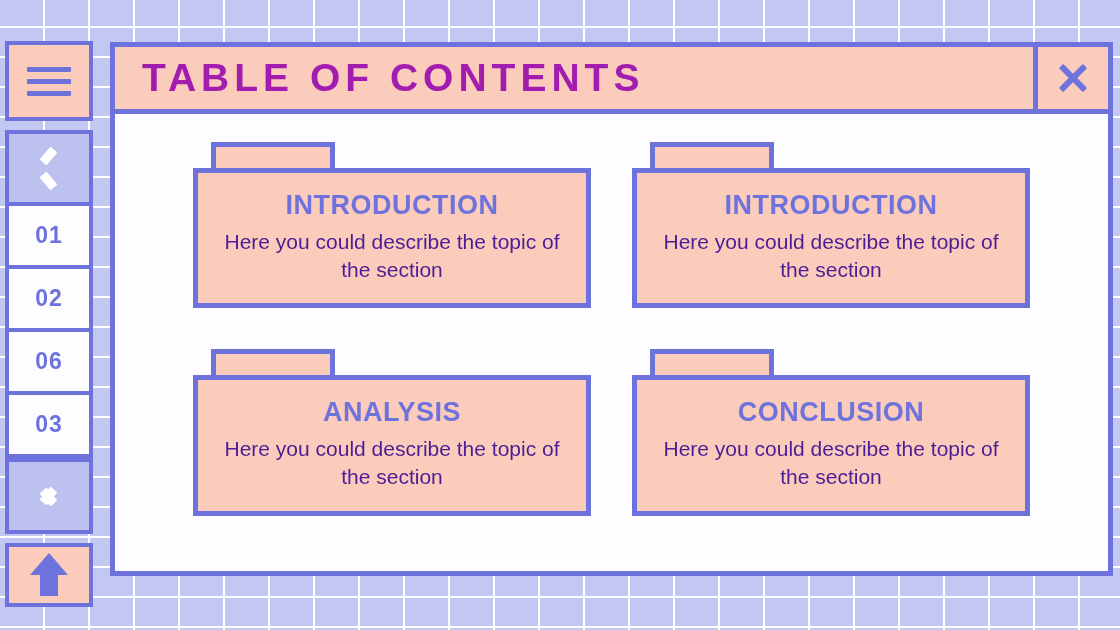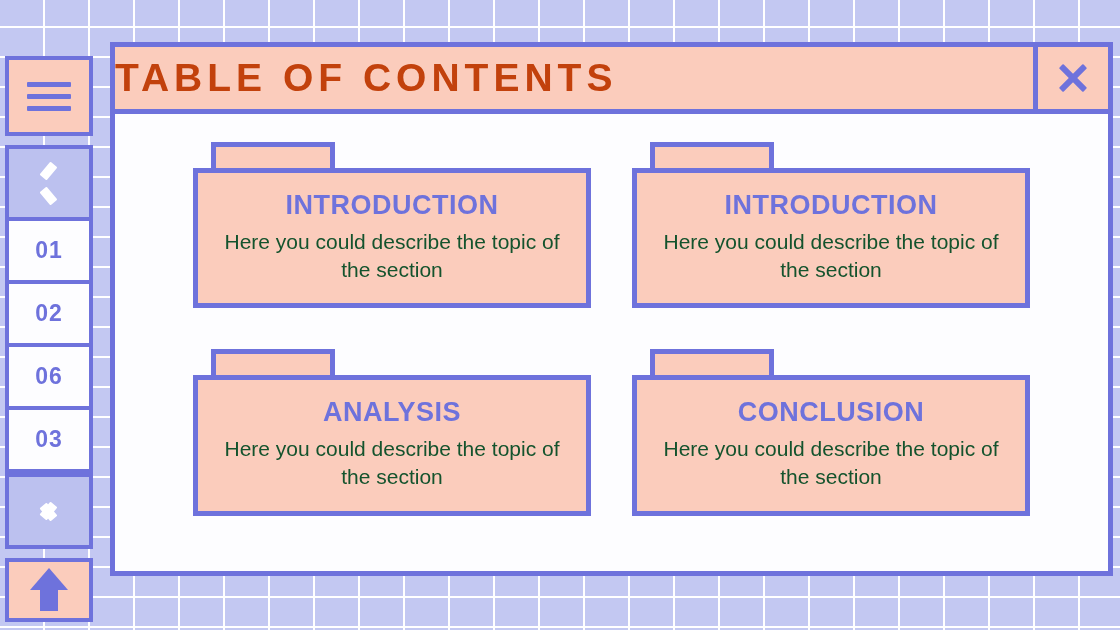--- a/index.html
+++ b/index.html
@@ -19,21 +19,21 @@
       linear-gradient(to right, #ffffff 2px, transparent 2px),
       linear-gradient(to bottom, #ffffff 2px, transparent 2px);
     background-size: 45px 30px;
     background-position: -2px -4px;
   }
 
   
   .sidebar {
     position: absolute;
     left: 5px;
-    top: 56px;
+    top: 41px;
     width: 88px;
   }
   .side-btn {
     box-sizing: border-box;
     width: 88px;
     border: 4px solid #6e72dc;
     display: flex;
     align-items: center;
     justify-content: center;
     position: relative;
@@ -140,21 +140,22 @@
     height: 62px;
     display: flex;
     align-items: stretch;
     border-bottom: 5px solid #6e72dc;
     background: #fbccbc;
   }
   .title {
     flex: 1;
     display: flex;
     align-items: center;
-    color: #c2410c;
+    padding-left: 27px;
+    color: #a21caf;
     font-size: 39px;
     font-weight: bold;
     letter-spacing: 5px;
   }
   .close-btn {
     width: 70px;
     border-left: 5px solid #6e72dc;
     display: flex;
     align-items: center;
     justify-content: center;
@@ -204,21 +205,21 @@
     min-height: 135px;
   }
   .folder-title {
     color: #6e72dc;
     font-size: 27px;
     font-weight: bold;
     letter-spacing: 0.5px;
     margin-bottom: 7px;
   }
   .folder-desc {
-    color: #14532d;
+    color: #4c1d95;
     font-size: 21px;
     line-height: 1.32;
   }
 </style>
 </head>
 <body>
 
 <div class="stage">
 
   <div class="sidebar">

